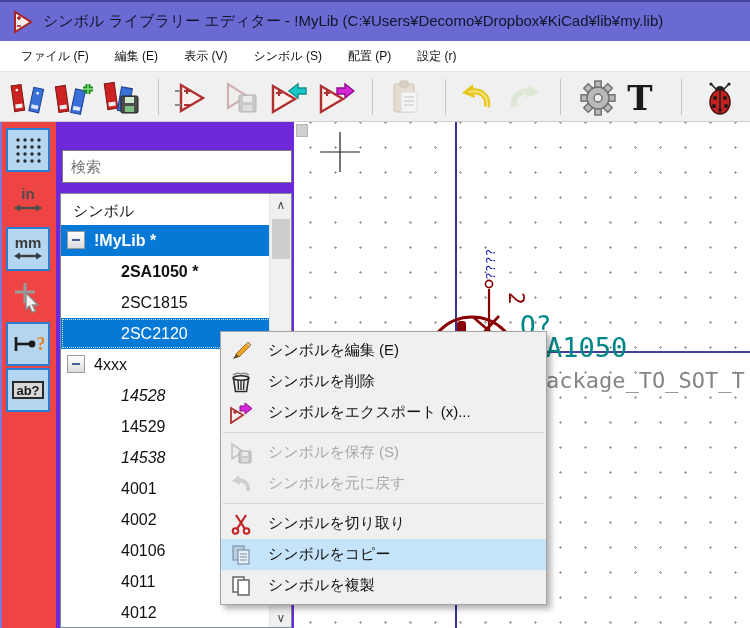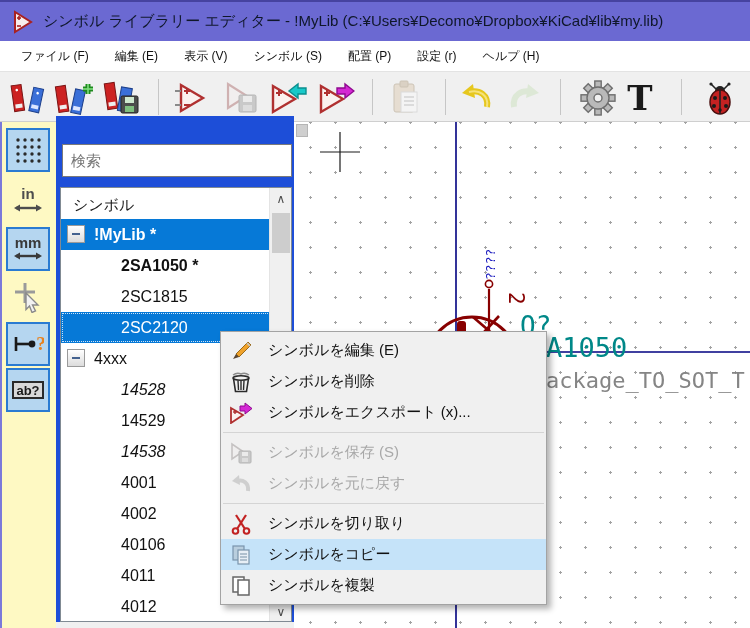--- a/index.html
+++ b/index.html
@@ -15,27 +15,27 @@
   .menubar{position:absolute;left:0;top:41px;width:750px;height:30px;background:#fff;
     display:flex;align-items:center;padding-left:8px;}
   .menubar .mi{font-size:12px;color:#111;padding:0 13px;line-height:30px;white-space:nowrap;}
   
   .toolbar{position:absolute;left:0;top:71px;width:750px;height:51px;background:#f0f0f0;
     border-top:1px solid #e3e3e3;border-bottom:1px solid #cfcfcf;}
   .tb{position:absolute;top:76px;width:40px;height:42px;top:5px;display:flex;align-items:center;justify-content:center;}
   .tb.dis{opacity:.45;filter:grayscale(35%);}
   .tsep{position:absolute;top:7px;width:1px;height:36px;background:#c6c6c6;}
   
-  .sidebar{position:absolute;left:0;top:122px;width:56px;height:506px;background:#fef9c3;
+  .sidebar{position:absolute;left:0;top:122px;width:56px;height:506px;background:#ef4444;
     border-left:2px solid #7b79da;}
   .sb{position:absolute;left:4px;width:44px;height:44px;display:flex;align-items:center;justify-content:center;
     border:2px solid transparent;}
   .sb.on{background:#b5d6f0;border-color:#2a7bd2;}
   
-  .panel{position:absolute;left:56px;top:116px;width:238px;height:506px;background:#1d4ed8;}
+  .panel{position:absolute;left:56px;top:122px;width:238px;height:506px;background:#6d28d9;}
   .search{position:absolute;left:6px;top:28px;width:230px;height:33px;border:1px solid #7a7a7a;
     background:#fff;font-size:15px;padding:0 8px;color:#222;font-family:"Liberation Sans",sans-serif;}
   .search::placeholder{color:#757575;opacity:1;}
   .tree{position:absolute;left:4px;top:71px;width:232px;height:435px;background:#fff;
     border:1px solid #808a93;overflow:hidden;}
   .thead{height:31px;line-height:33px;padding-left:12px;font-size:15px;color:#1a1a1a;}
   .trow{position:relative;height:31px;line-height:31px;font-size:16px;color:#111;white-space:nowrap;}
   .trow .lbl{position:absolute;top:0;}
   .lvl0 .lbl{left:33px;} .lvl1 .lbl{left:60px;}
   .trow.bold .lbl{font-weight:bold;} .trow.ital .lbl{font-style:italic;}
@@ -80,21 +80,20 @@
     <span class="ttl">シンボル ライブラリー エディター - !MyLib (C:¥Users¥Decomo¥Dropbox¥KiCad¥lib¥my.lib)</span>
   </div>
 
   <div class="menubar">
     <span class="mi">ファイル (F)</span>
     <span class="mi">編集 (E)</span>
     <span class="mi">表示 (V)</span>
     <span class="mi">シンボル (S)</span>
     <span class="mi">配置 (P)</span>
     <span class="mi">設定 (r)</span>
-    <span class="mi">ヘルプ (H)</span>
   </div>
 
   <div class="toolbar">
     <div class="tb" style="left:8px">
       <svg width="36" height="34" viewBox="0 0 36 34">
         <g transform="rotate(-8 8 18)">
             <rect x="3" y="4" width="10" height="26" fill="#cc2222" stroke="#7a1414"></rect>
             <rect x="4.5" y="23" width="7" height="4" fill="#eee"></rect>
             <circle cx="8" cy="9" r="1.3" fill="#fff"></circle>
           </g>

